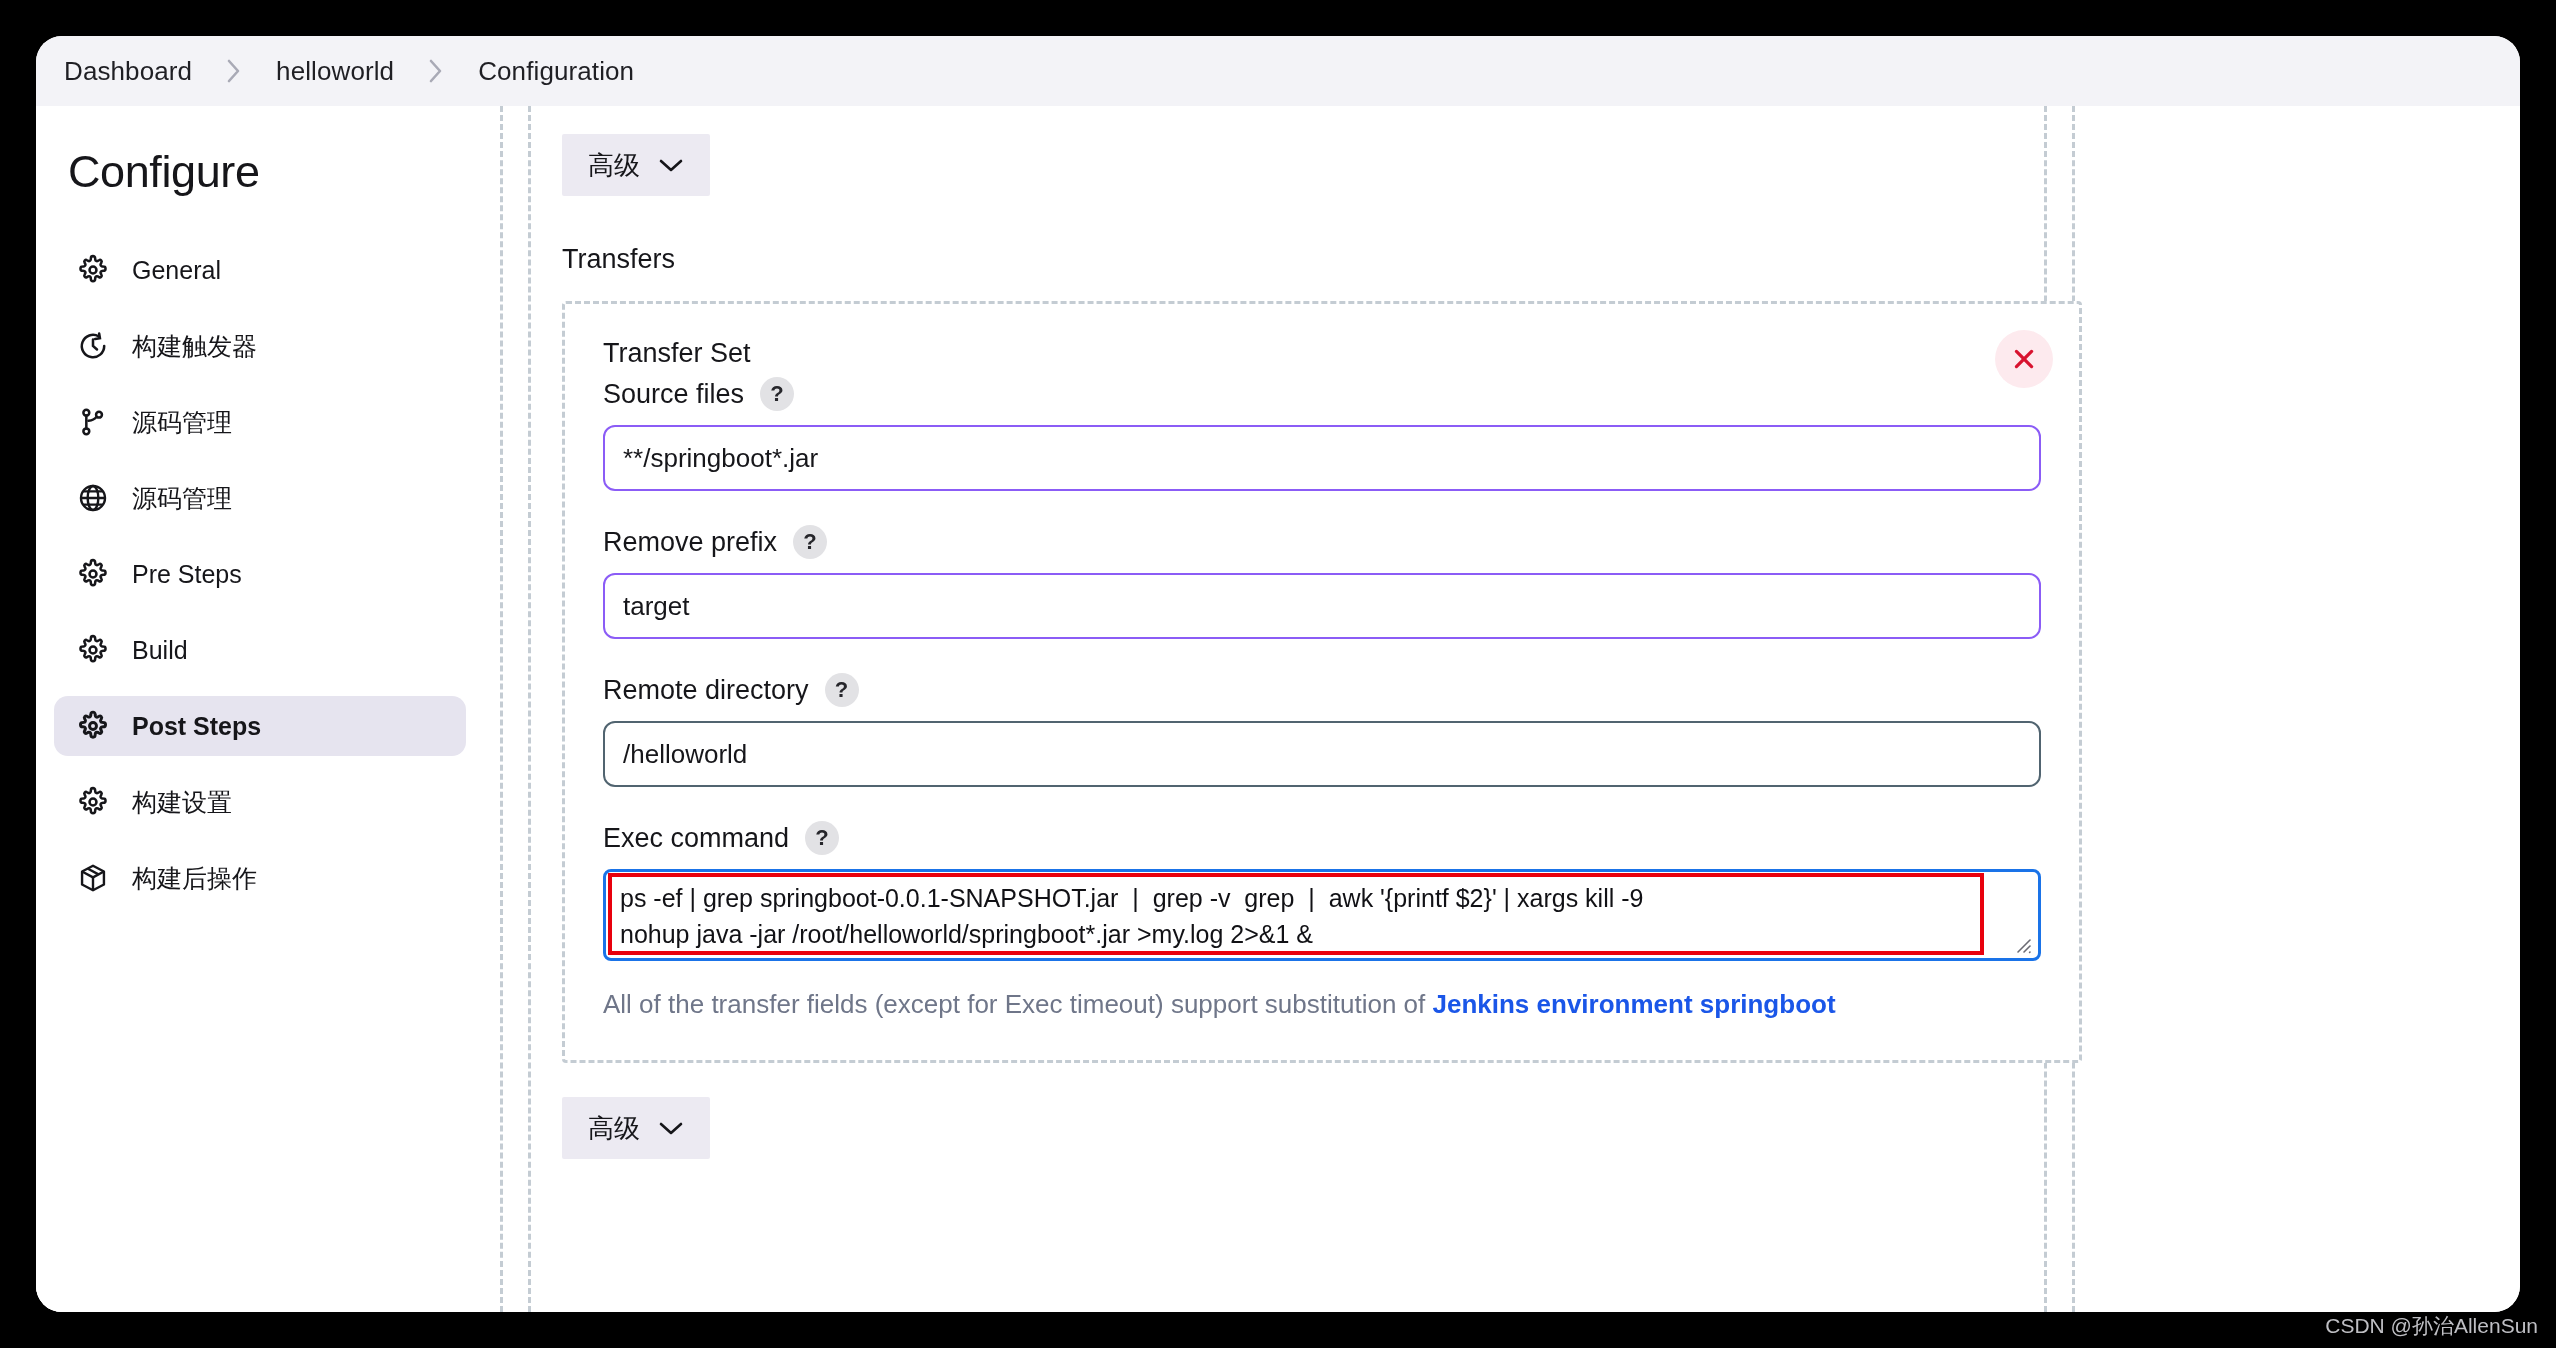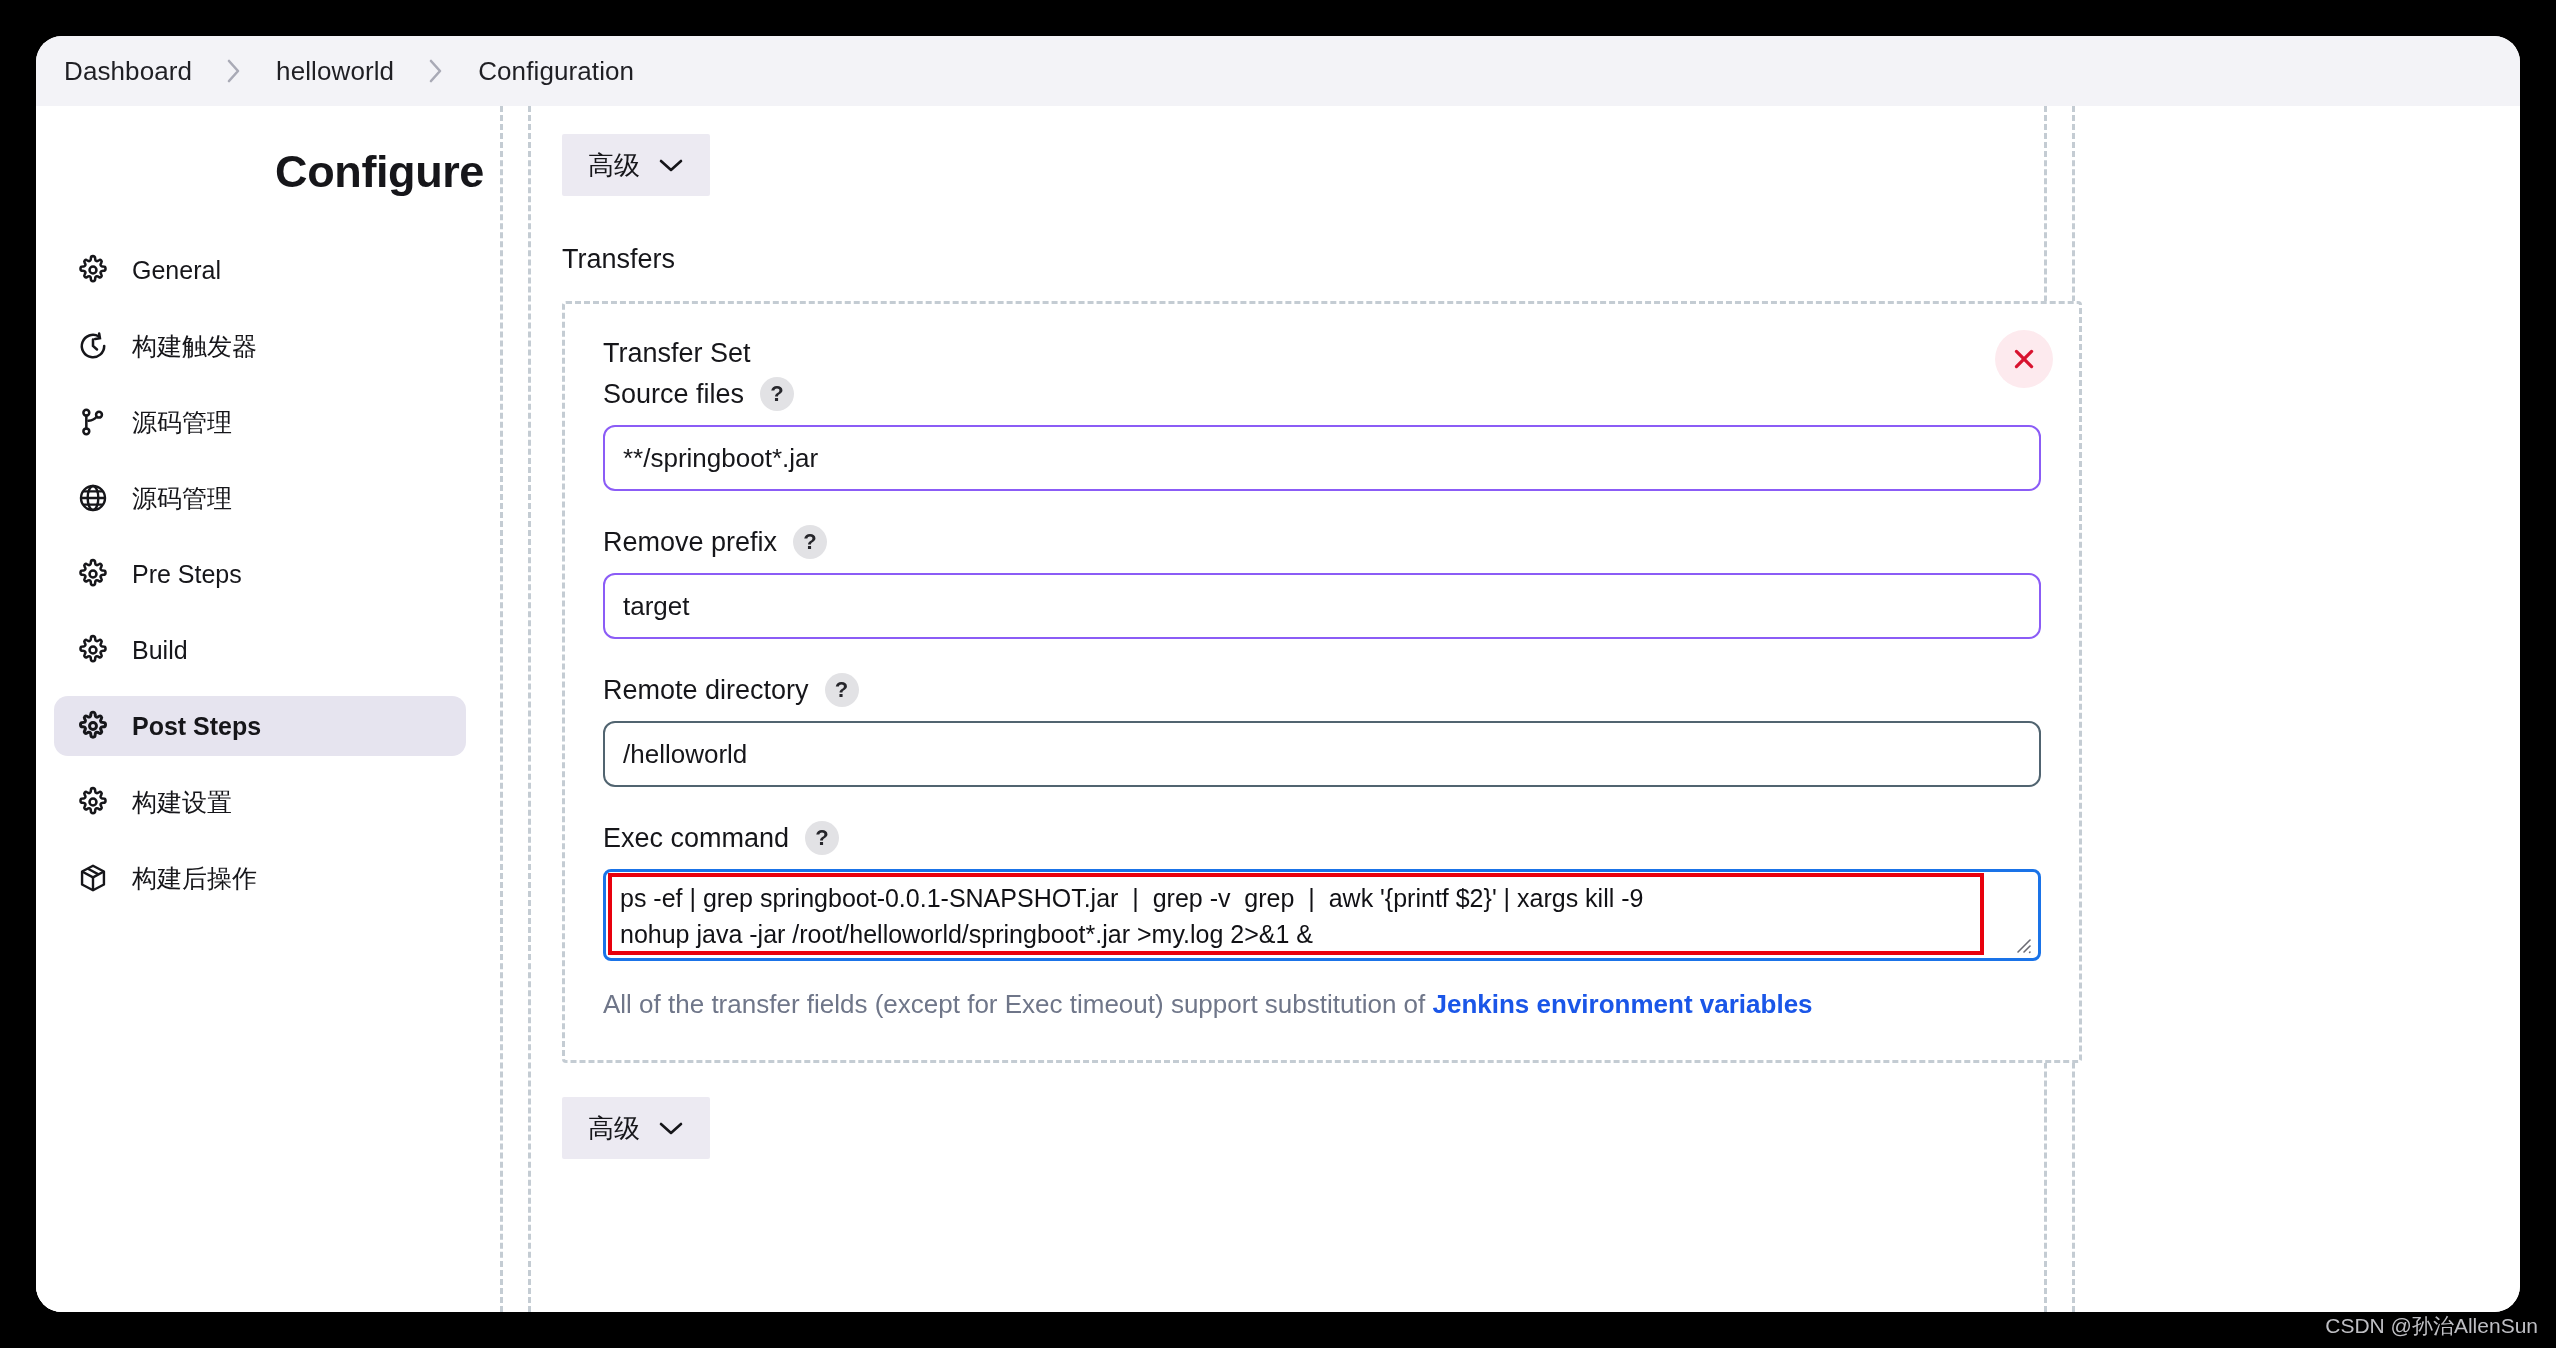--- a/index.html
+++ b/index.html
@@ -53,26 +53,25 @@
 
   
   .sidebar {
     width: 448px;
     flex: 0 0 448px;
     padding: 40px 0 0 0;
     background: #ffffff;
   }
   .side-title {
     font-size: 45px;
-    font-weight: bold;
+    font-weight: normal;
     color: #16161a;
     padding-left: 32px;
     margin-bottom: 42px;
     letter-spacing: -0.4px;
-    text-align: right;
   }
   .nav-list { padding: 0 18px; }
   .nav-item {
     display: flex;
     align-items: center;
     gap: 22px;
     height: 60px;
     padding-left: 22px;
     border-radius: 14px;
     margin-bottom: 16px;
@@ -459,21 +458,21 @@
                 <svg width="22" height="22" viewBox="0 0 22 22" fill="none" stroke="currentColor" stroke-width="1.6" stroke-linecap="round">
                     <line x1="20" y1="8" x2="8" y2="20"></line>
                     <line x1="20" y1="14" x2="14" y2="20"></line>
                     <line x1="20" y1="20" x2="19.6" y2="20.4"></line>
                   </svg>
               </span>
             </div>
           </div>
 
           <div class="hint-text">
-            <span>All of the transfer fields (except for Exec timeout) support substitution of </span><a href="#">Jenkins environment variables</a>
+            <span>All of the transfer fields (except for Exec timeout) support substitution of </span><a href="#">Jenkins environment springboot</a>
           </div>
 
         </div>
 
         <button class="pill-btn bottom-pill">
           <span>高级</span>
           <span class="chev">
             <svg width="26" height="16" viewBox="0 0 26 16" fill="none" stroke="currentColor" stroke-width="2.6" stroke-linecap="round" stroke-linejoin="round">
                 <polyline points="3,4 13,13 23,4"></polyline>
               </svg>

